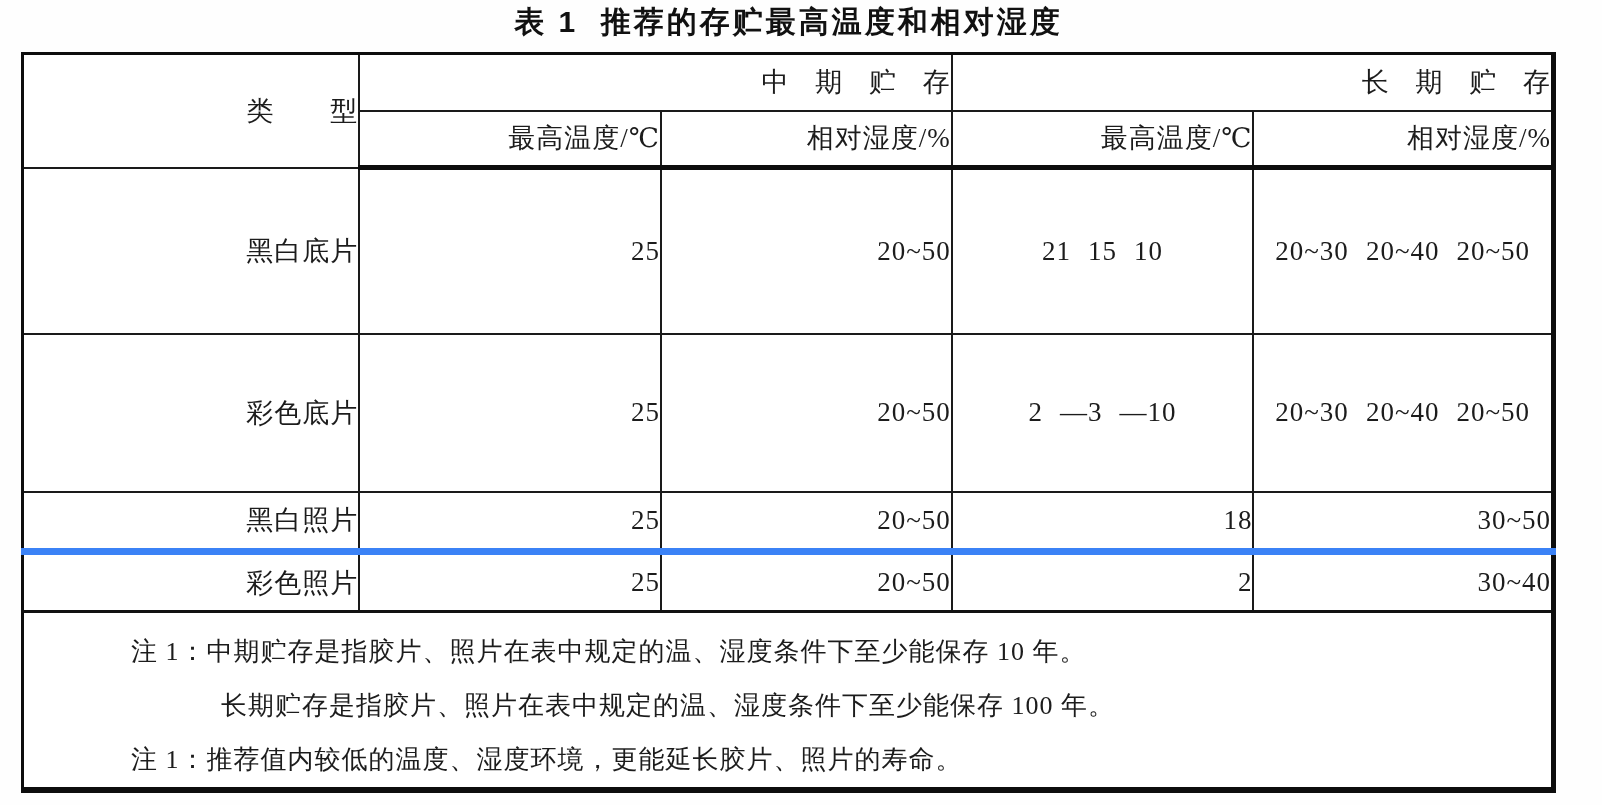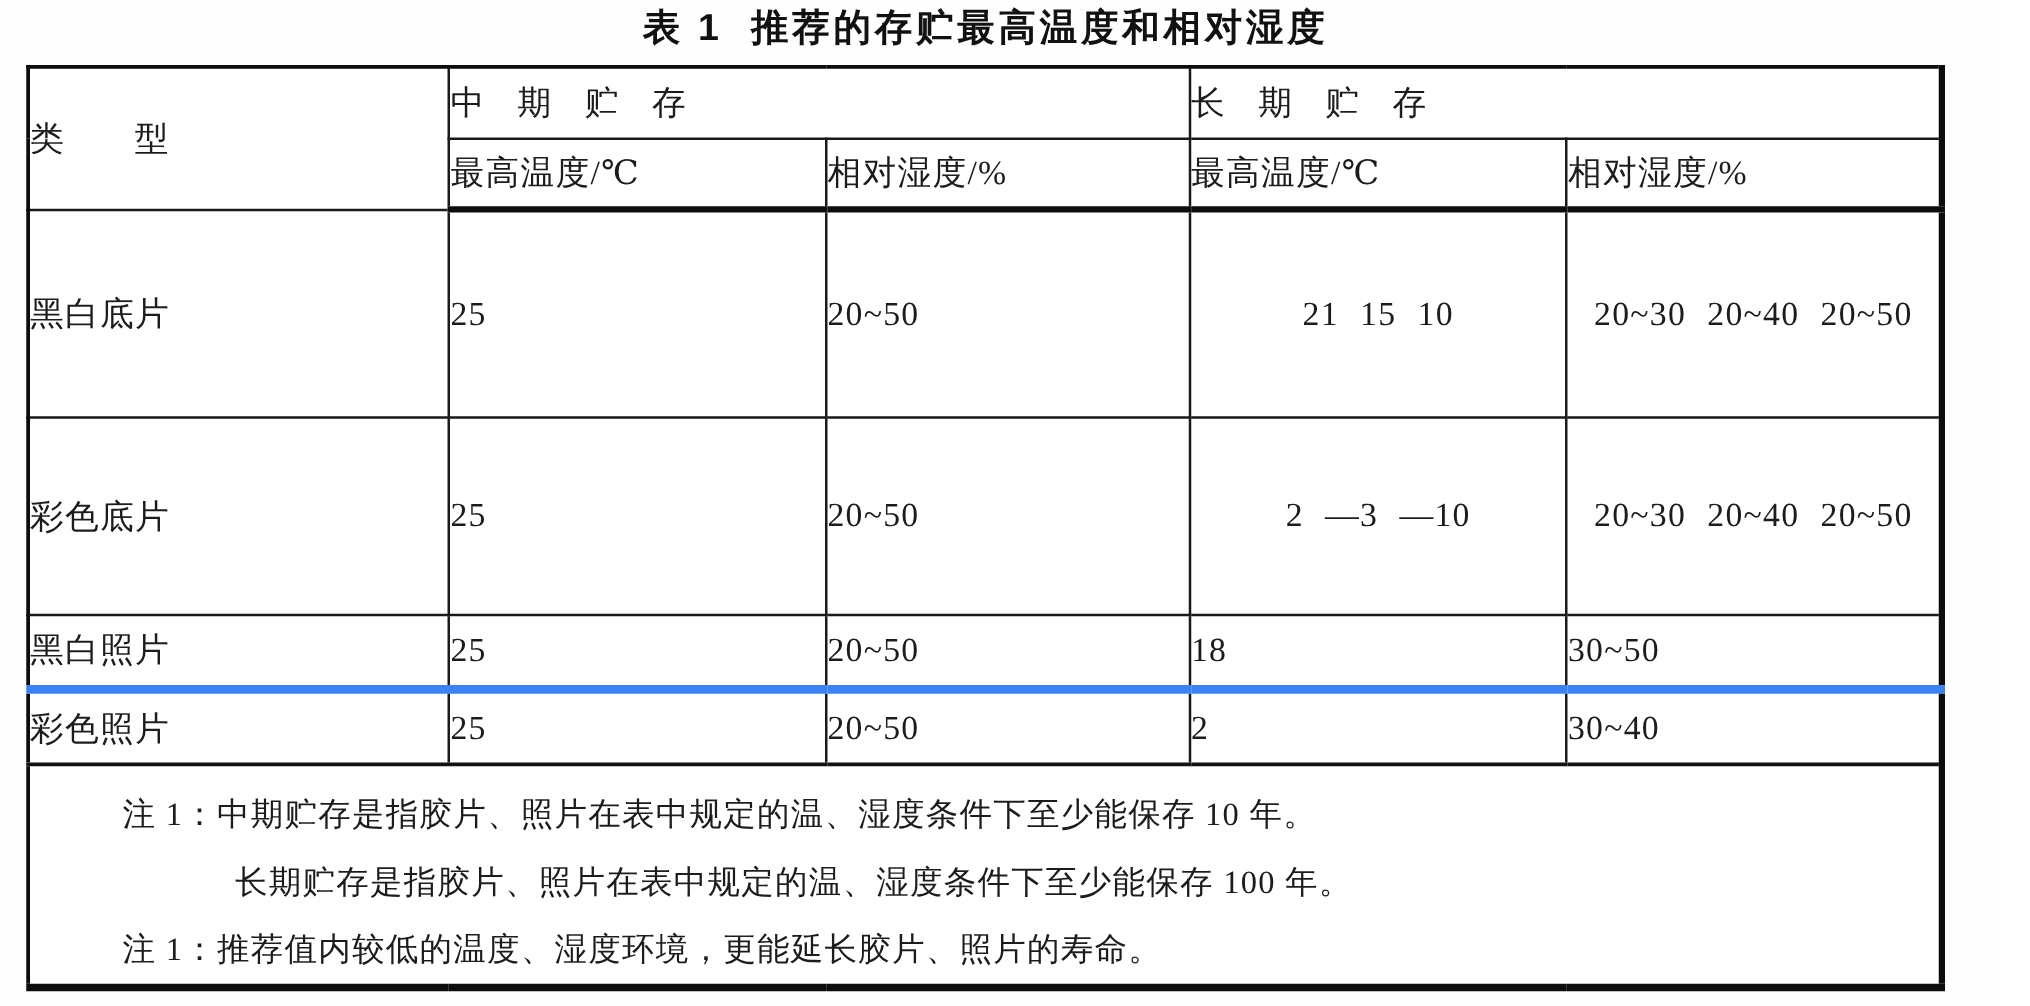--- a/index.html
+++ b/index.html
@@ -12,39 +12,39 @@
     position:absolute;top:2px;left:21px;width:1535px;
     text-align:center;font-family:"Liberation Sans","DejaVu Sans",sans-serif;
     font-weight:bold;font-size:30px;letter-spacing:3px;white-space:pre;color:#111;
   }
   table.main{
     position:absolute;top:52px;left:21px;width:1535px;
     table-layout:fixed;border-collapse:collapse;background:#fff;
     border:3px solid #0d0d0d;border-right-width:5px;border-bottom-width:6px;
   }
   th,td{
-    border:2px solid #1a1a1a;text-align:left;vertical-align:middle;
+    border:2px solid #1a1a1a;text-align:right;vertical-align:middle;
     font-size:27px;font-weight:normal;padding:0;letter-spacing:1px;
   }
   tr.h1{height:57px;}
   tr.h2{height:57px;margin-left:32px;}
   tr.h2 th{border-bottom:5px solid #0d0d0d;}
   tr.r1{height:166px;}
   tr.r2{height:158px;}
   tr.r3{height:60px;}
   tr.r4{height:60px;}
   tr.r3 td{border-bottom:7px solid #3b82f6;margin-left:42px;}
   tr.r4 td{border-bottom:3px solid #111;}
   .sp-type{word-spacing:48px;}
   .sp-head{word-spacing:18px;}
   .stack{display:flex;flex-direction:row;justify-content:center;gap:17px;height:100%;}
   .stack span{line-height:29px;display:block;}
   td.notes-cell{
     height:158px;vertical-align:top;text-align:left;
-    padding:12px 20px 0 74px;font-size:26px;letter-spacing:1px;
+    padding:12px 20px 0 107px;font-size:26px;letter-spacing:1px;
   }
   .note-line{line-height:54px;}
   .note-cont{padding-left:90px;}
 </style>
 </head>
 <body>
 
 <div class="page">
 
   <div class="doc-title">表 1  推荐的存贮最高温度和相对湿度</div>

